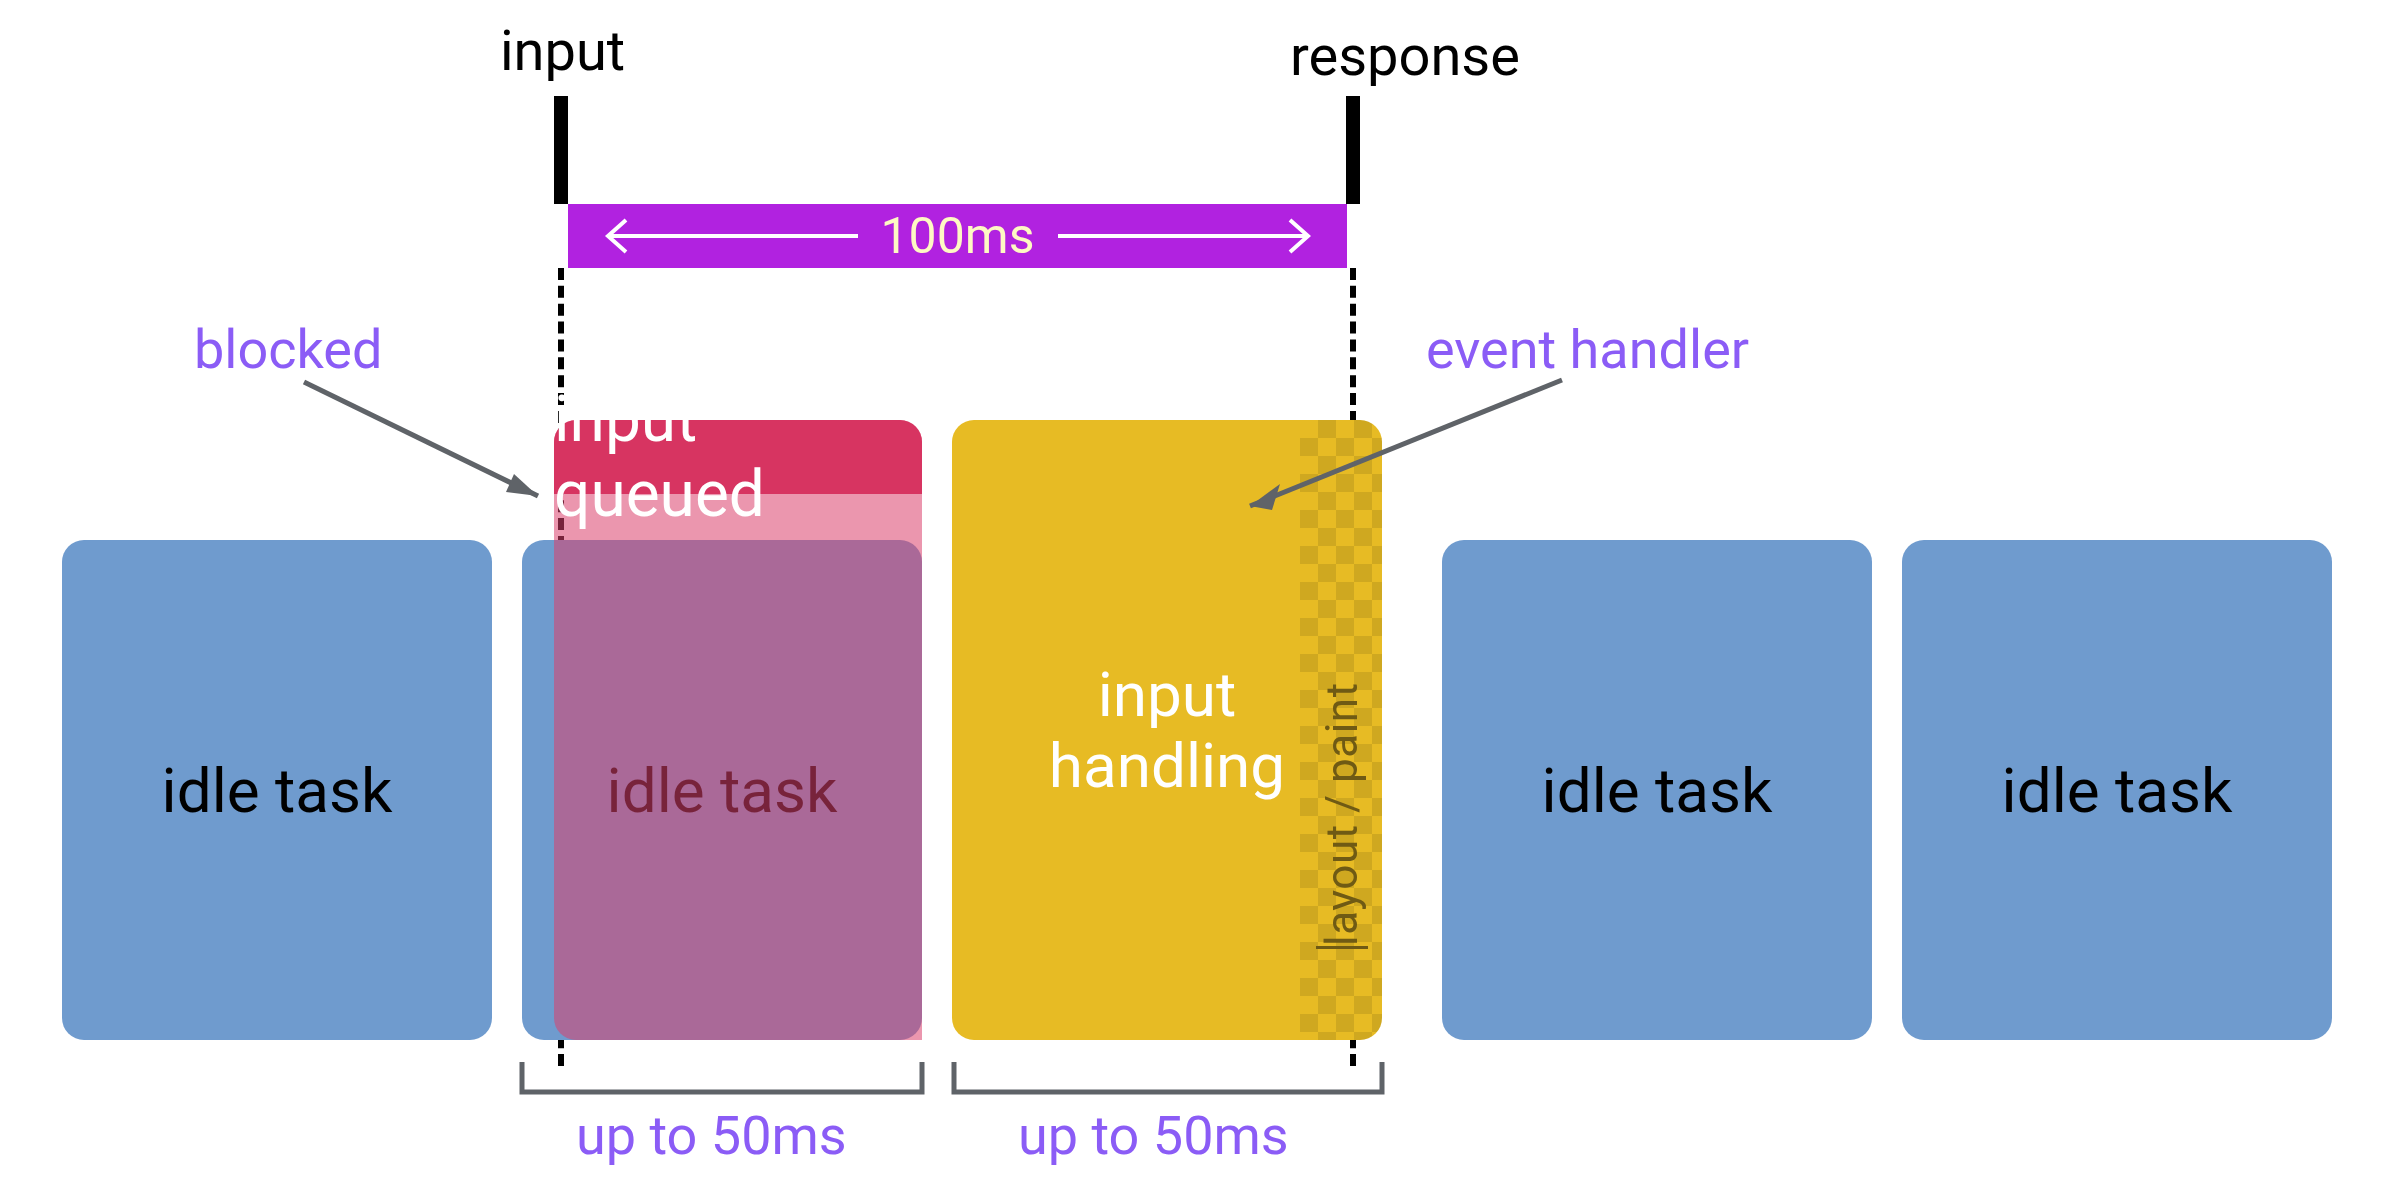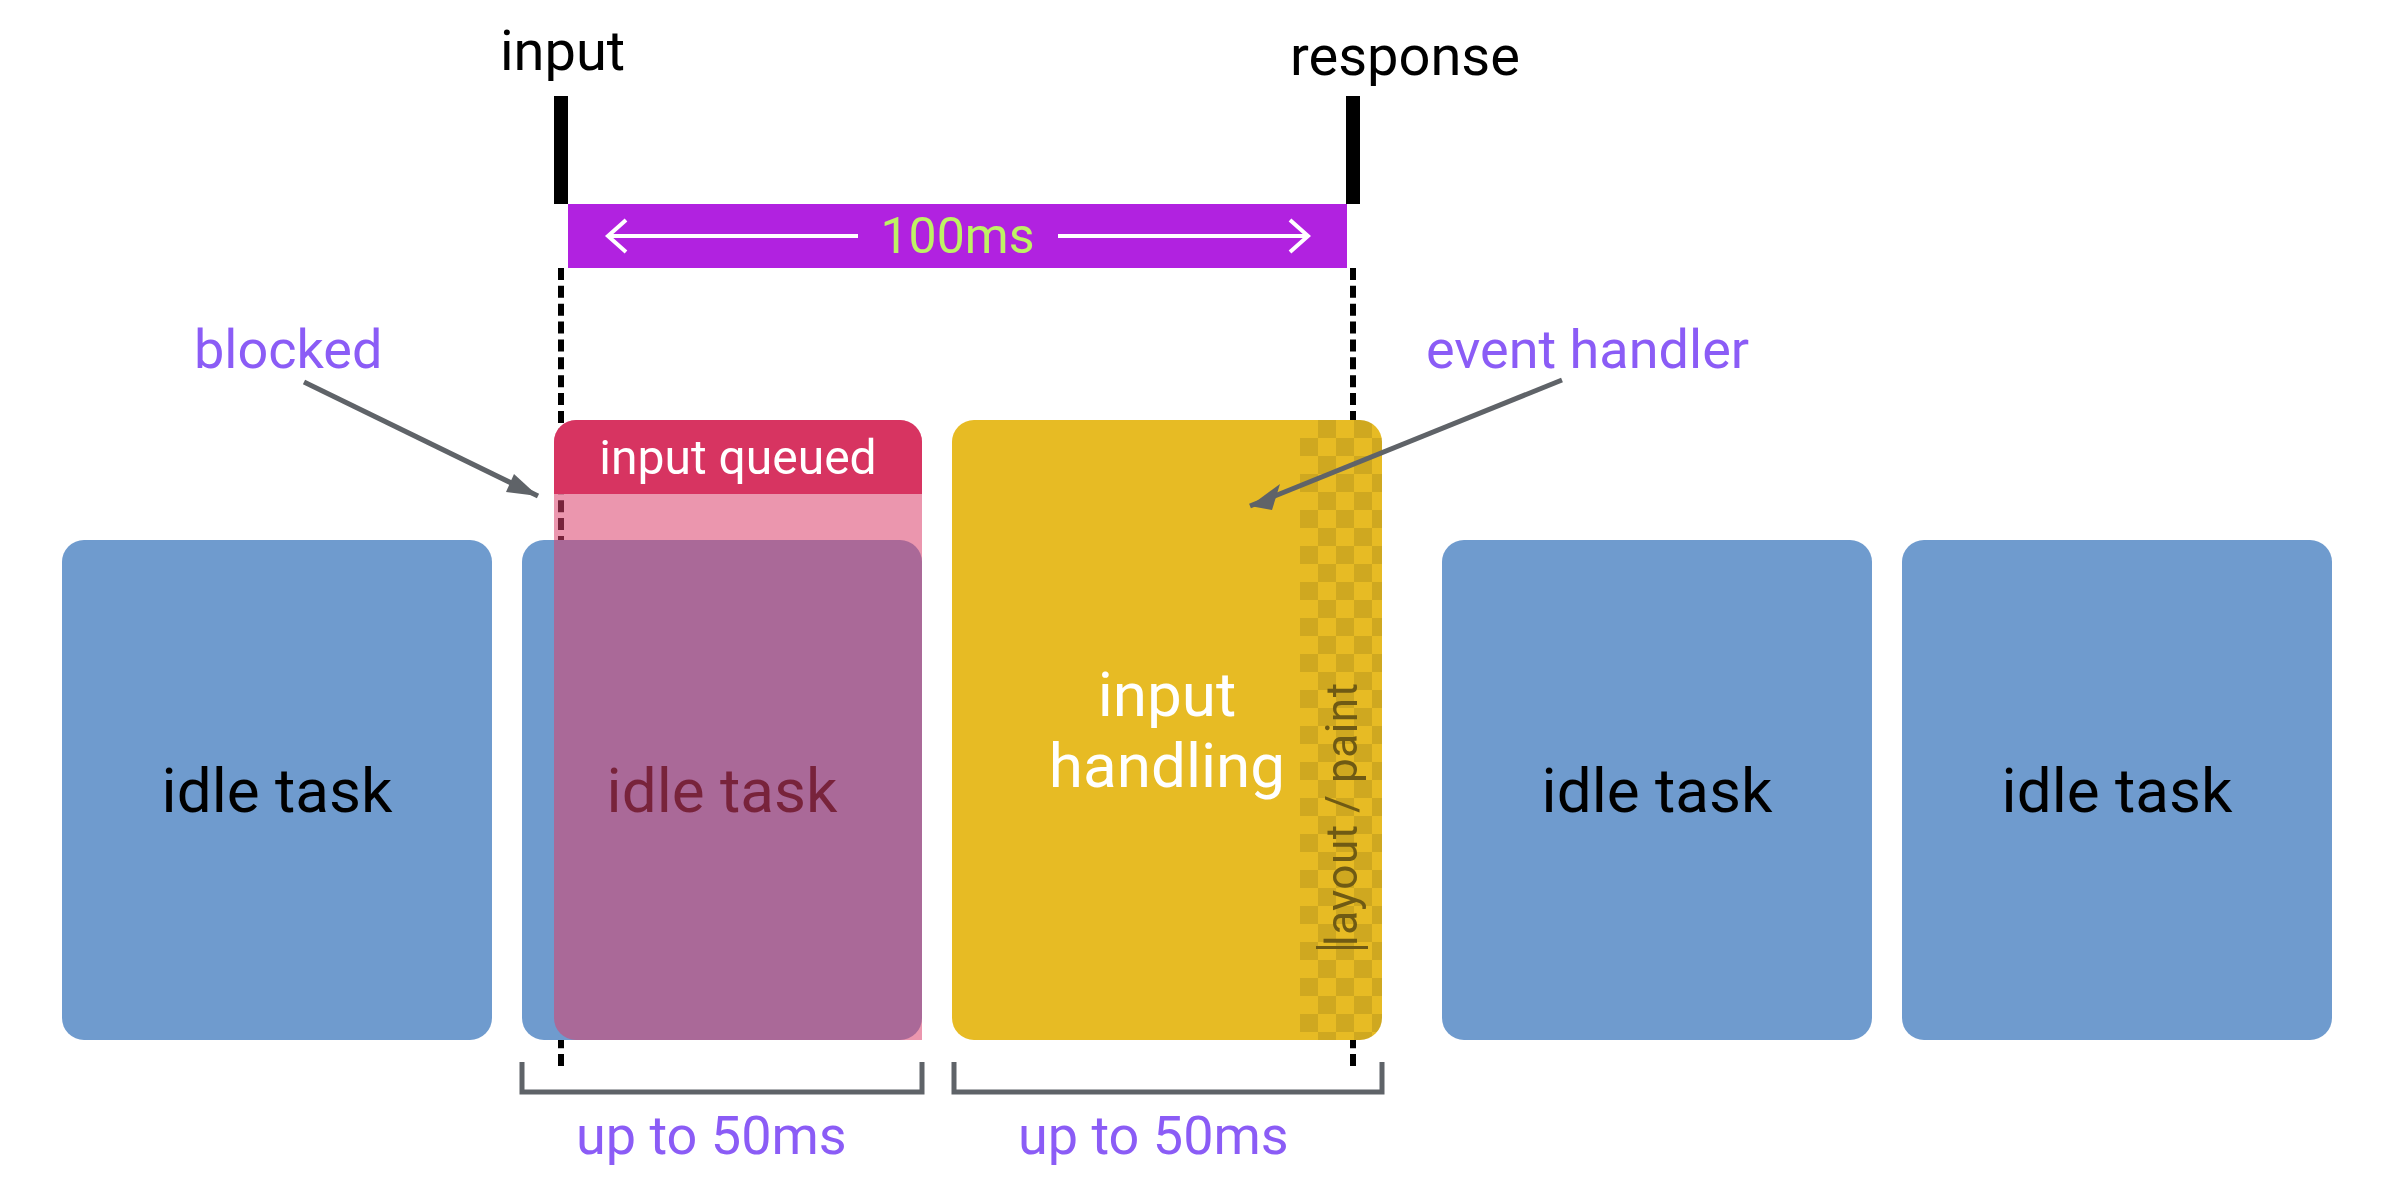--- a/index.html
+++ b/index.html
@@ -59,31 +59,31 @@
   .pinkoverlay {
     position: absolute;
     background: rgba(218, 63, 108, 0.55);
     border-top-left-radius: 22px;
     border-top-right-radius: 22px;
   }
   .pinkheader {
     position: absolute;
     background: #d73461;
     color: #ffffff;
-    font-size: 48px;
+    font-size: 64px;
     display: flex;
     align-items: center;
     justify-content: center;
     border-top-left-radius: 22px;
     border-top-right-radius: 22px;
   }
   .purplebar {
     position: absolute;
     background: #b122e0;
-    color: #bef264;
+    color: #fef9c3;
     font-size: 50px;
     display: flex;
     align-items: center;
     justify-content: center;
   }
   .purplearrow {
     stroke: #ffffff;
     stroke-width: 4;
     fill: none;
   }

